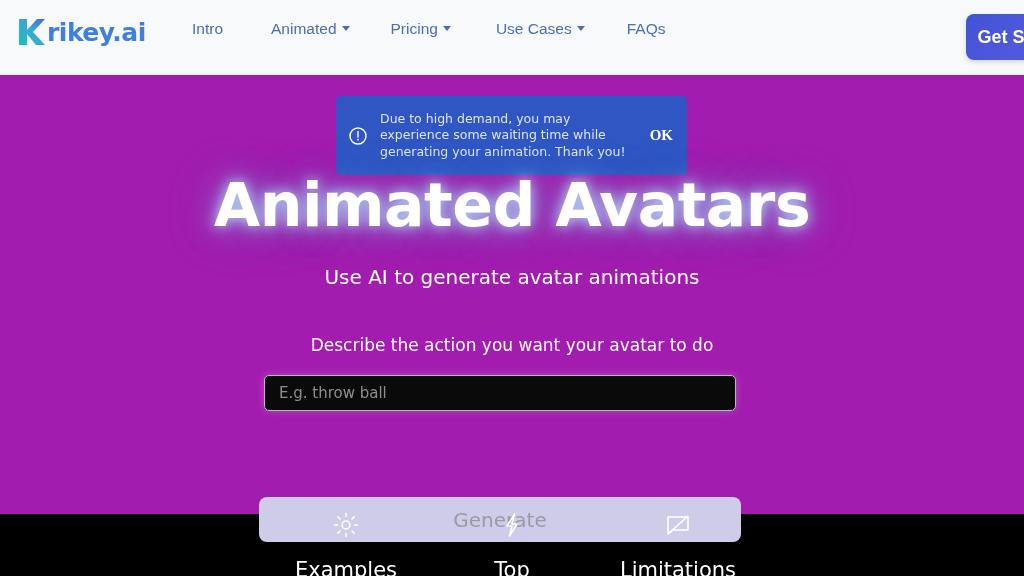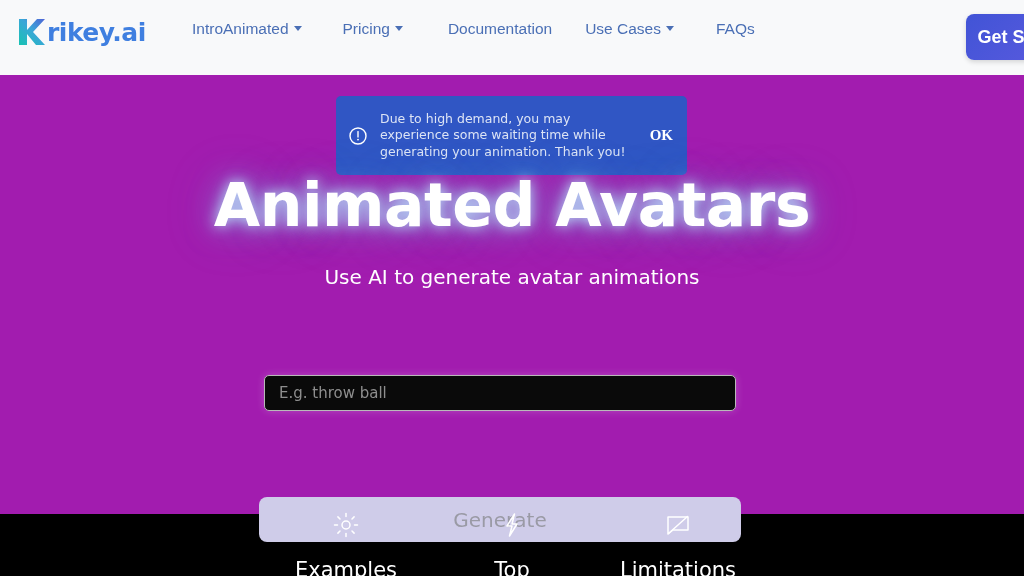--- a/index.html
+++ b/index.html
@@ -48,21 +48,21 @@
   }
   .nav-item {
     color: #4a6fb5;
     font-size: 15.5px;
     line-height: 24px;
     white-space: normal;
     display: inline-flex;
     align-items: flex-start;
     cursor: pointer;
   }
-  .nav-gap-1 { }
+  .nav-gap-1 { margin-right: 48px; }
   .nav-gap-2 { margin-right: 41px; }
   .nav-gap-3 { margin-right: 45px; }
   .nav-gap-4 { margin-right: 33px; }
   .nav-gap-5 { margin-right: 42px; }
   .nav-gap-6 { margin-right: 44px; }
   .nav-about { width: 52px; }
   .caret {
     display: inline-block;
     width: 0; height: 0;
     border-left: 4.5px solid transparent;
@@ -251,23 +251,20 @@
       <span>Intro</span>
     </span>
     <span class="nav-item nav-gap-2">
       <span>Animated</span>
       <i class="caret"></i>
     </span>
     <span class="nav-item nav-gap-3">
       <span>Pricing</span>
       <i class="caret"></i>
     </span>
-    <span class="nav-item nav-gap-4">
-      <span>Documentation</span>
-    </span>
     <span class="nav-item nav-gap-5">
       <span>Use Cases</span>
       <i class="caret"></i>
     </span>
     <span class="nav-item">
       <span>FAQs</span>
     </span>
   </nav>
 
   <button class="cta-button">Get Started</button>
@@ -282,20 +279,21 @@
         <line x1="10" y1="5.6" x2="10" y2="11" stroke="#ffffff" stroke-width="1.4" stroke-linecap="round"></line>
         <circle cx="10" cy="13.6" r="0.95" fill="#ffffff"></circle>
       </svg>
     </span>
     <span class="banner-text">Due to high demand, you may experience some waiting time while generating your animation. Thank you!</span>
     <button class="banner-ok">OK</button>
   </div>
 
   <h1 class="hero-title">Animated Avatars</h1>
   <p class="hero-sub">Use AI to generate avatar animations</p>
+  <p class="prompt-label">Describe the action you want your avatar to do</p>
 
   <input class="prompt-input" type="text" placeholder="E.g. throw ball" style="">
 
   <button class="generate-button">Generate</button>
 
   <div class="features">
 
     <div class="feature-col">
       <span class="feature-icon">
         <svg viewBox="0 0 26 26" width="26" height="26">

